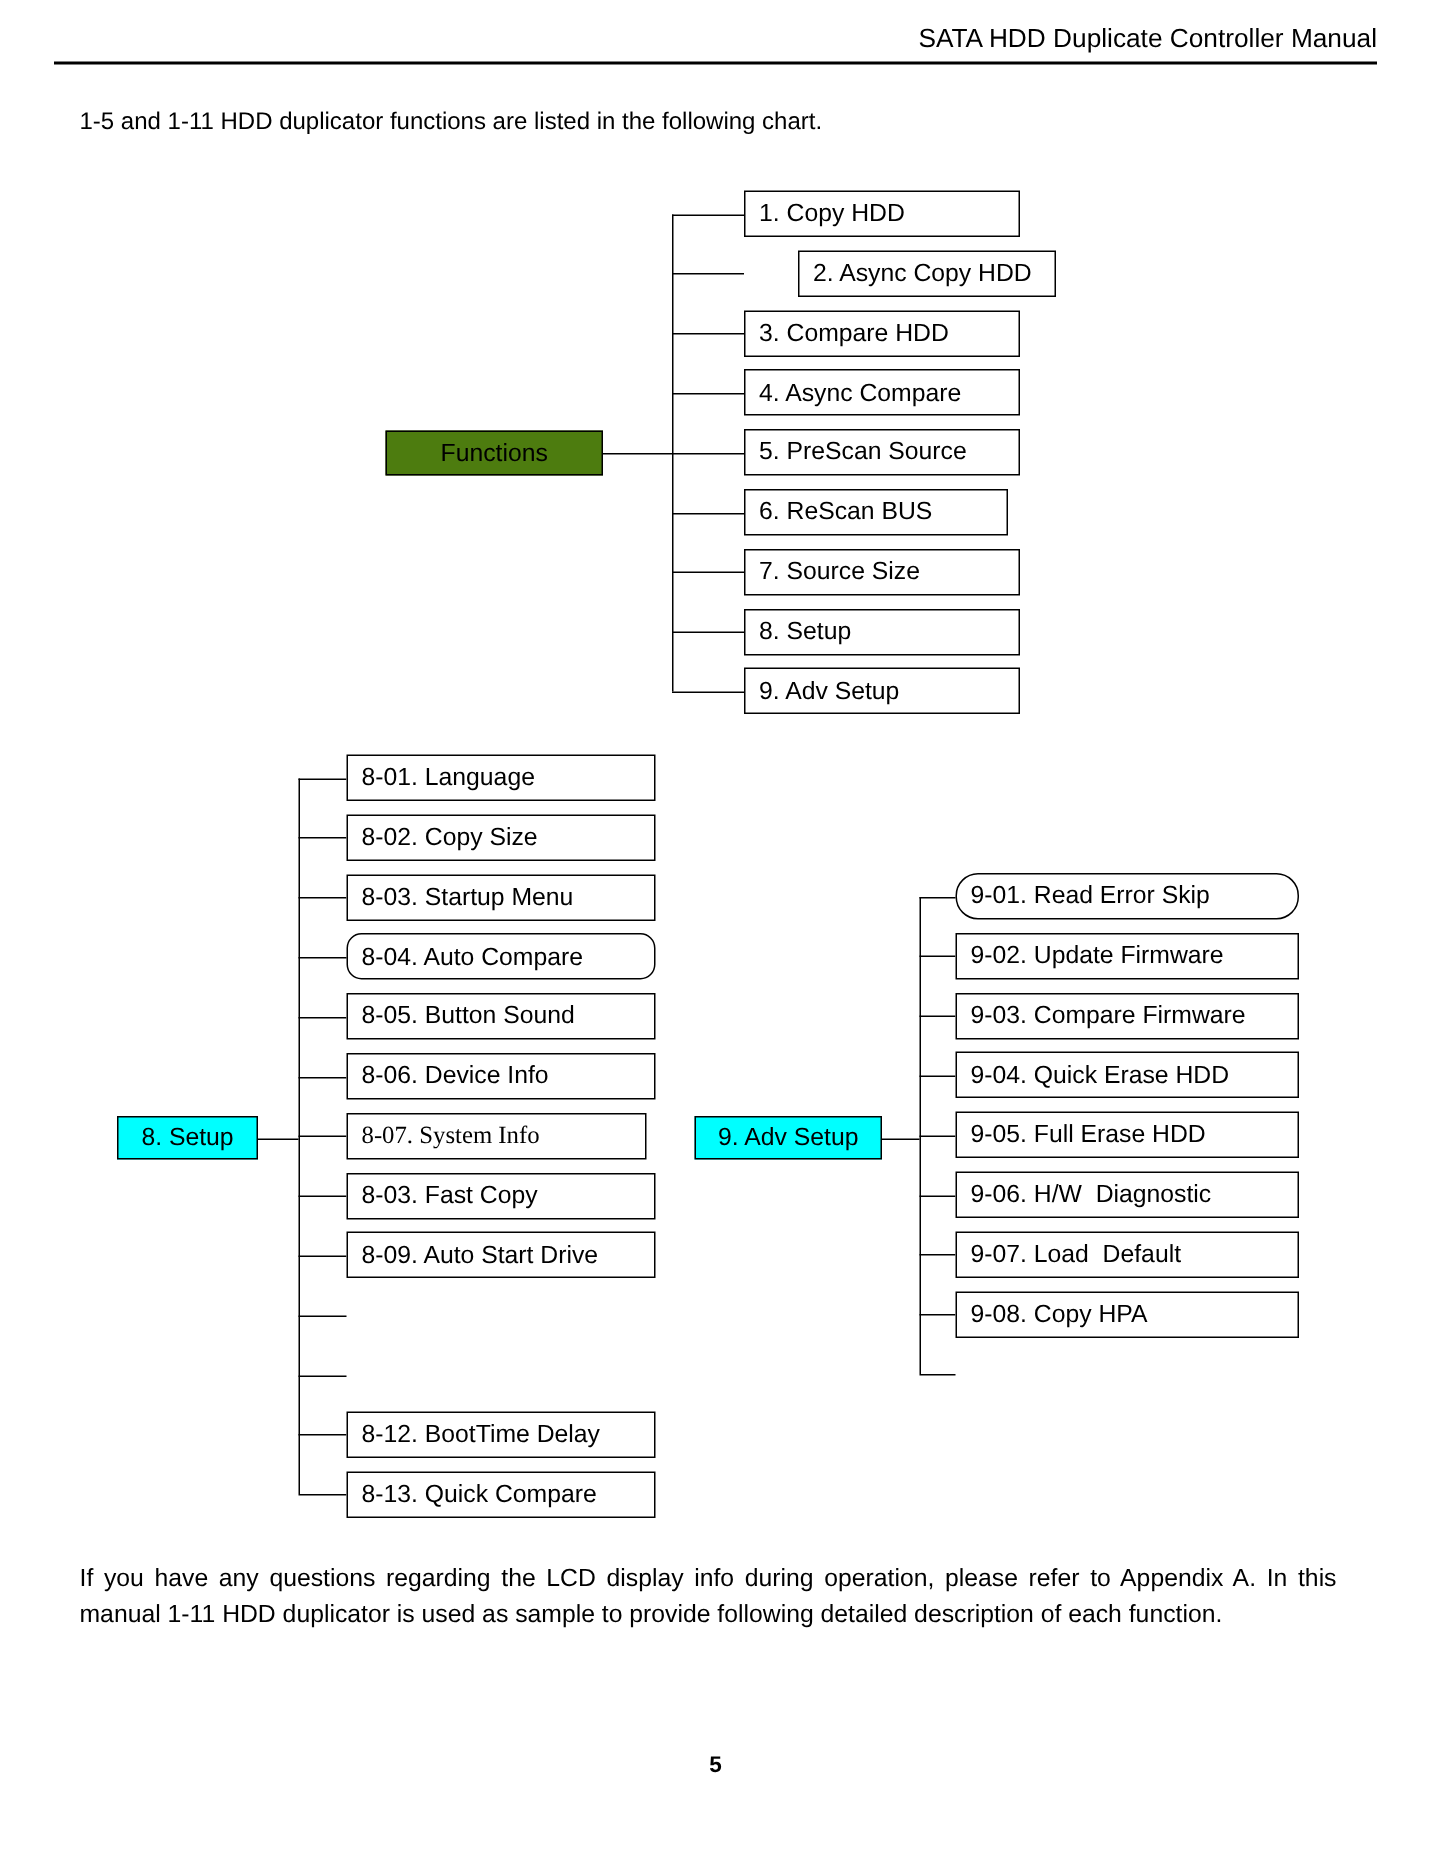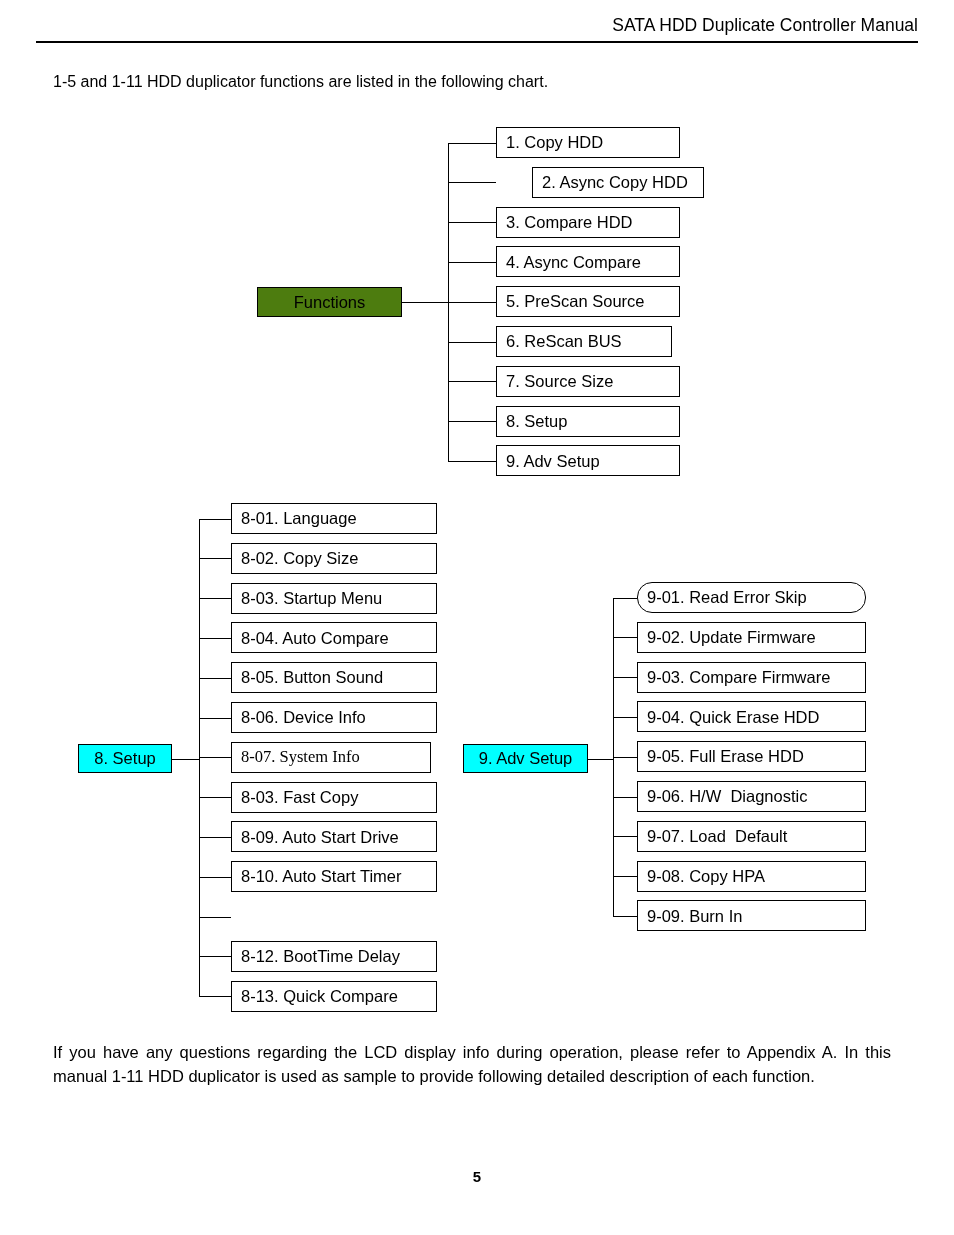--- a/index.html
+++ b/index.html
@@ -148,33 +148,32 @@
     <div class="node root" style="left:257px; top:287px; width:145px; height:30px; background:#4d7c0f;">Functions</div>
     <div class="hline" style="left:402px; top:302px; width:46px;"></div>
     <div class="vline" style="left:199px; top:518.5px; height:477.5999999999999px;"></div>
     <div class="hline" style="left:199px; top:518.5px; width:32px;"></div>
     <div class="node" style="left:231px; top:503px; width:206px;">8-01. Language</div>
     <div class="hline" style="left:199px; top:558.3px; width:32px;"></div>
     <div class="node" style="left:231px; top:542.8px; width:206px;">8-02. Copy Size</div>
     <div class="hline" style="left:199px; top:598.1px; width:32px;"></div>
     <div class="node" style="left:231px; top:582.6px; width:206px;">8-03. Startup Menu</div>
     <div class="hline" style="left:199px; top:637.9px; width:32px;"></div>
-    <div class="node" style="left:231px; top:622.4px; width:206px;">8-04. Auto Compare</div>
+    <div class="node" style="left:231px; top:622.4px; width:206px;border-radius:10px;">8-04. Auto Compare</div>
     <div class="hline" style="left:199px; top:677.7px; width:32px;"></div>
     <div class="node" style="left:231px; top:662.2px; width:206px;">8-05. Button Sound</div>
     <div class="hline" style="left:199px; top:717.5px; width:32px;"></div>
     <div class="node" style="left:231px; top:702px; width:206px;">8-06. Device Info</div>
     <div class="hline" style="left:199px; top:757.3px; width:32px;"></div>
     <div class="node" style="left:231px; top:741.8px; width:200px;font-family:Liberation Serif, serif;">8-07. System Info</div>
     <div class="hline" style="left:199px; top:797.0999999999999px; width:32px;"></div>
     <div class="node" style="left:231px; top:781.5999999999999px; width:206px;">8-03. Fast Copy</div>
     <div class="hline" style="left:199px; top:836.9px; width:32px;"></div>
     <div class="node" style="left:231px; top:821.4px; width:206px;">8-09. Auto Start Drive</div>
     <div class="hline" style="left:199px; top:876.7px; width:32px;"></div>
-    <div class="node" style="left:231px; top:861.2px; width:206px;">8-10. Auto Start Timer</div>
     <div class="hline" style="left:199px; top:916.5px; width:32px;"></div>
     <div class="hline" style="left:199px; top:956.3px; width:32px;"></div>
     <div class="node" style="left:231px; top:940.8px; width:206px;">8-12. BootTime Delay</div>
     <div class="hline" style="left:199px; top:996.0999999999999px; width:32px;"></div>
     <div class="node" style="left:231px; top:980.5999999999999px; width:206px;">8-13. Quick Compare</div>
     <div class="node root" style="left:78px; top:744px; width:94px; height:29px; background:#00ffff;">8. Setup</div>
     <div class="hline" style="left:172px; top:758.5px; width:27px;"></div>
     <div class="vline" style="left:613px; top:597.5px; height:318.4px;"></div>
     <div class="hline" style="left:613px; top:597.5px; width:24px;"></div>
     <div class="node" style="left:637px; top:582px; width:229px;border-radius:15px;">9-01. Read Error Skip</div>
@@ -186,19 +185,18 @@
     <div class="node" style="left:637px; top:701.4px; width:229px;">9-04. Quick Erase HDD</div>
     <div class="hline" style="left:613px; top:756.7px; width:24px;"></div>
     <div class="node" style="left:637px; top:741.2px; width:229px;">9-05. Full Erase HDD</div>
     <div class="hline" style="left:613px; top:796.5px; width:24px;"></div>
     <div class="node" style="left:637px; top:781px; width:229px;">9-06. H/W  Diagnostic</div>
     <div class="hline" style="left:613px; top:836.3px; width:24px;"></div>
     <div class="node" style="left:637px; top:820.8px; width:229px;">9-07. Load  Default</div>
     <div class="hline" style="left:613px; top:876.0999999999999px; width:24px;"></div>
     <div class="node" style="left:637px; top:860.5999999999999px; width:229px;">9-08. Copy HPA</div>
     <div class="hline" style="left:613px; top:915.9px; width:24px;"></div>
-    <div class="node" style="left:637px; top:900.4px; width:229px;">9-09. Burn In</div>
     <div class="node root" style="left:463px; top:744px; width:125px; height:29px; background:#00ffff;">9. Adv Setup</div>
     <div class="hline" style="left:588px; top:758.5px; width:25px;"></div>
   </div>
 
 <div class="footer-text">If you have any questions regarding the LCD display info during operation, please refer to Appendix A. In this manual 1-11 HDD duplicator is used as sample to provide following detailed description of each function.</div>
 <div class="page-number">5</div>
 
 </body></html>

